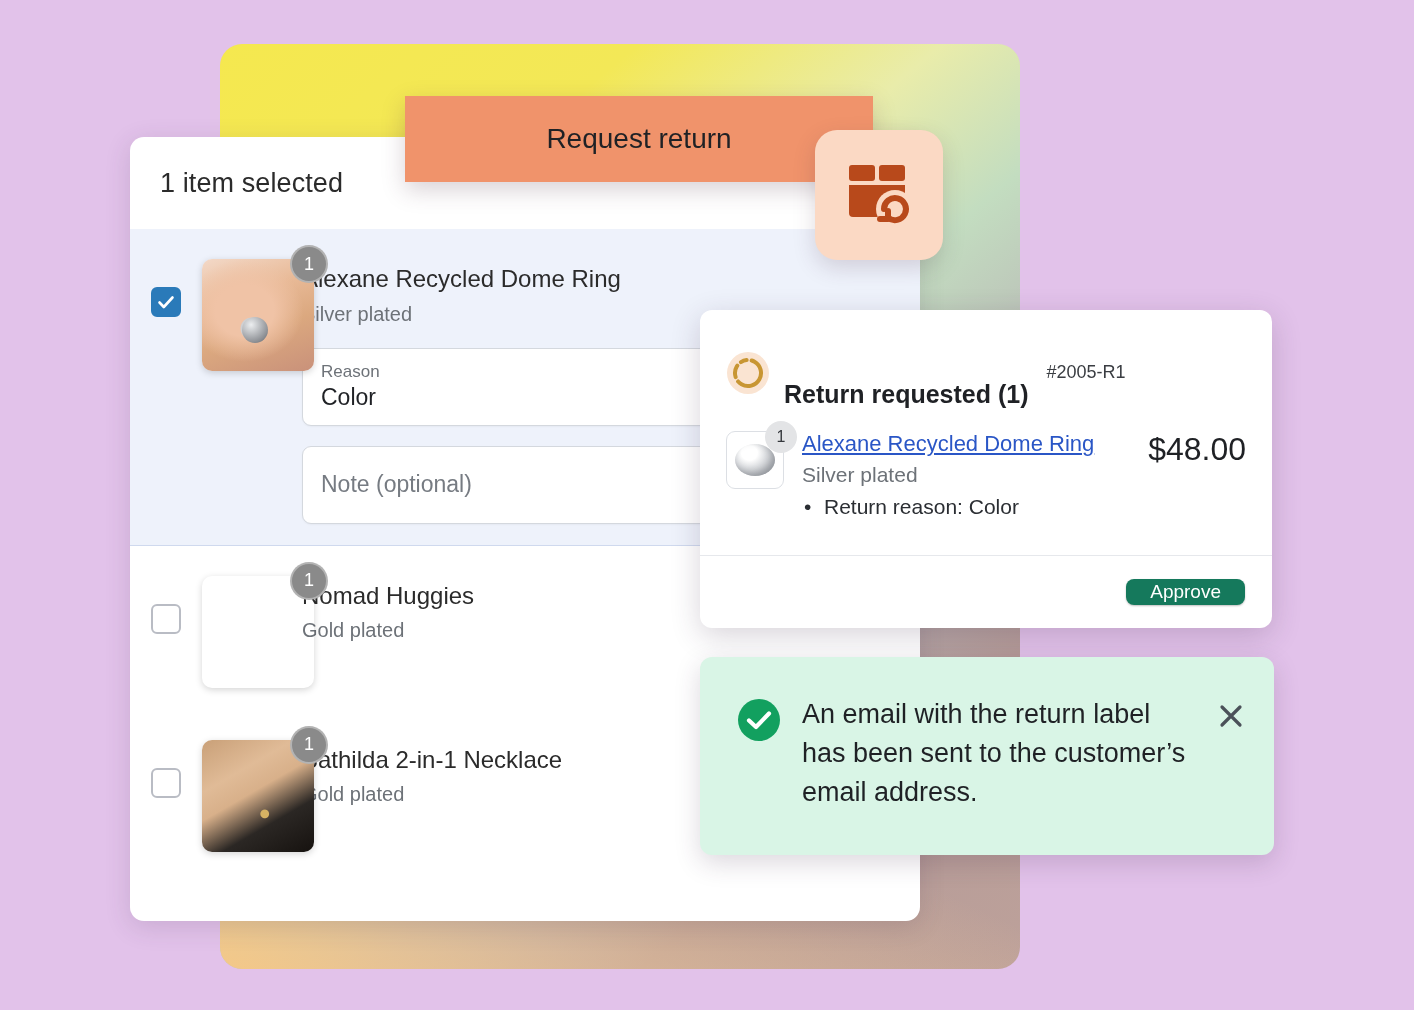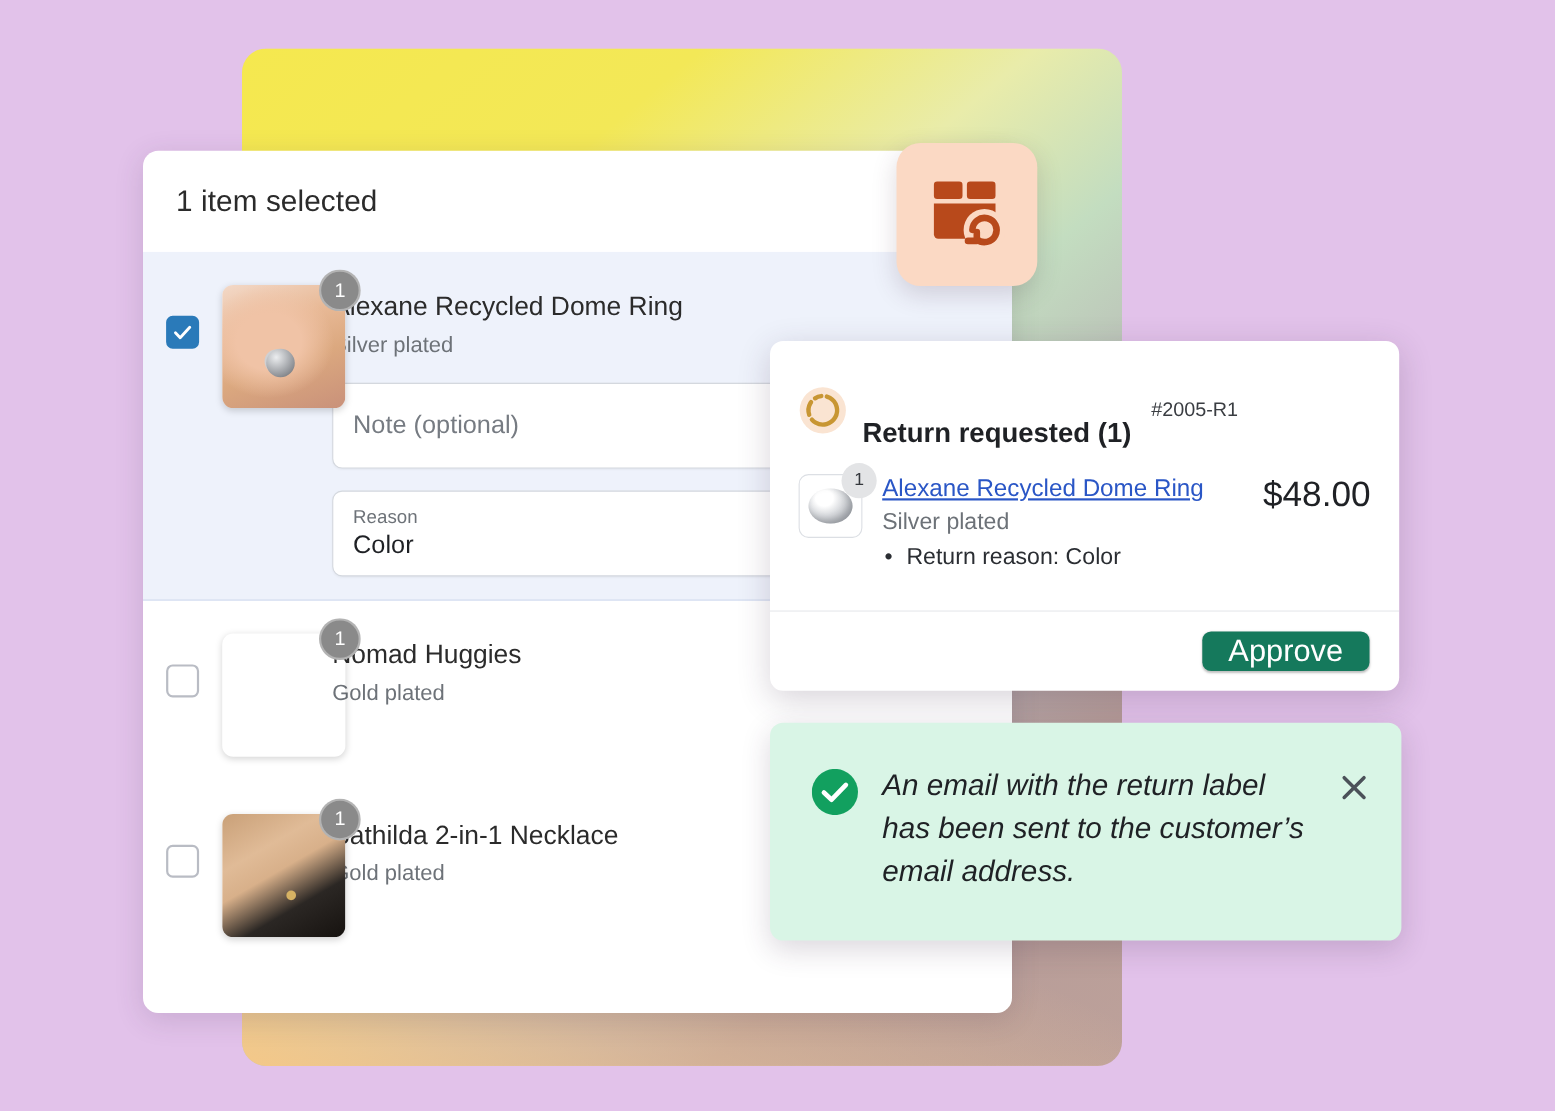--- a/index.html
+++ b/index.html
@@ -165,21 +165,21 @@
 
   .rp-footer {
     position:absolute; left:0; right:0; bottom:0;
     height: 73px;
     border-top: 1px solid #e6e8ec;
     display:flex; align-items:center; justify-content:flex-end;
     padding-right: 27px;
   }
   .approve-btn {
     background:#15795c; color:#fff;
-    font-size:28px;
+    font-size:19px;
     border:none; border-radius:8px;
     padding: 2px 24px;
     cursor:pointer;
     box-shadow: 0 1px 2px rgba(0,0,0,0.25);
     font-family: inherit;
   }
 
   
   .request-btn {
     position:absolute;
@@ -207,21 +207,20 @@
   .toast {
     position:absolute;
     left: 700px; top: 657px;
     width: 574px; height: 198px;
     background:#d9f5e6;
     border-radius: 12px;
     box-shadow: 0 8px 26px rgba(60,40,70,0.18);
     display:flex;
     padding: 38px 26px 0 38px;
     gap: 22px;
-    font-style: italic;
   }
   .toast-icon { width:42px;height:42px;flex:none;margin-top:4px;}
   .toast-msg {
     flex:1;
     font-size:27px; color:#1f2125; line-height:1.45;
   }
   .toast-close {
     width: 34px; height:34px; flex:none;
     background:none;border:none;cursor:pointer;
     display:flex;align-items:center;justify-content:center;
@@ -289,25 +288,25 @@
           </div>
           <div class="qty-badge">1</div>
         </div>
       </div>
       <div class="body-col">
         <div class="p-title">Alexane Recycled Dome Ring</div>
         <div class="p-sub">Silver plated</div>
 
         <div class="fields">
           <div class="field">
-            <span class="f-placeholder">Note (optional)</span>
+            <span class="f-label">Reason</span>
+            <span class="f-value">Color</span>
           </div>
           <div class="field">
-            <span class="f-label">Reason</span>
-            <span class="f-value">Color</span>
+            <span class="f-placeholder">Note (optional)</span>
           </div>
         </div>
       </div>
     </div>
 
     <div class="row">
       <div class="cb-col">
         <div class="checkbox"></div>
       </div>
       <div class="thumb-col">
@@ -337,20 +336,21 @@
         </div>
       </div>
       <div class="body-col">
         <div class="p-title">Bathilda 2-in-1 Necklace</div>
         <div class="p-sub">Gold plated</div>
       </div>
     </div>
 
   </div>
 
+  <button class="request-btn">Request return</button>
 
   <div class="return-icon-tile">
     <svg width="72" height="68" viewBox="0 0 72 68">
       <rect x="6" y="4" width="26" height="16" rx="3" fill="#b8491b"></rect>
       <rect x="36" y="4" width="26" height="16" rx="3" fill="#b8491b"></rect>
       <path d="M6 24 h56 v28 a4 4 0 0 1 -4 4 h-48 a4 4 0 0 1 -4 -4 z" fill="#b8491b"></path>
       <circle cx="52" cy="48" r="19" fill="#fbd9c4"></circle>
       <path d="M41 48 a11 11 0 1 1 4 8.6" fill="none" stroke="#b8491b" stroke-width="6" stroke-linecap="round"></path>
       <path d="M45 50 l0 8 l-8 0" fill="none" stroke="#b8491b" stroke-width="6" stroke-linecap="round" stroke-linejoin="round"></path>
     </svg>

